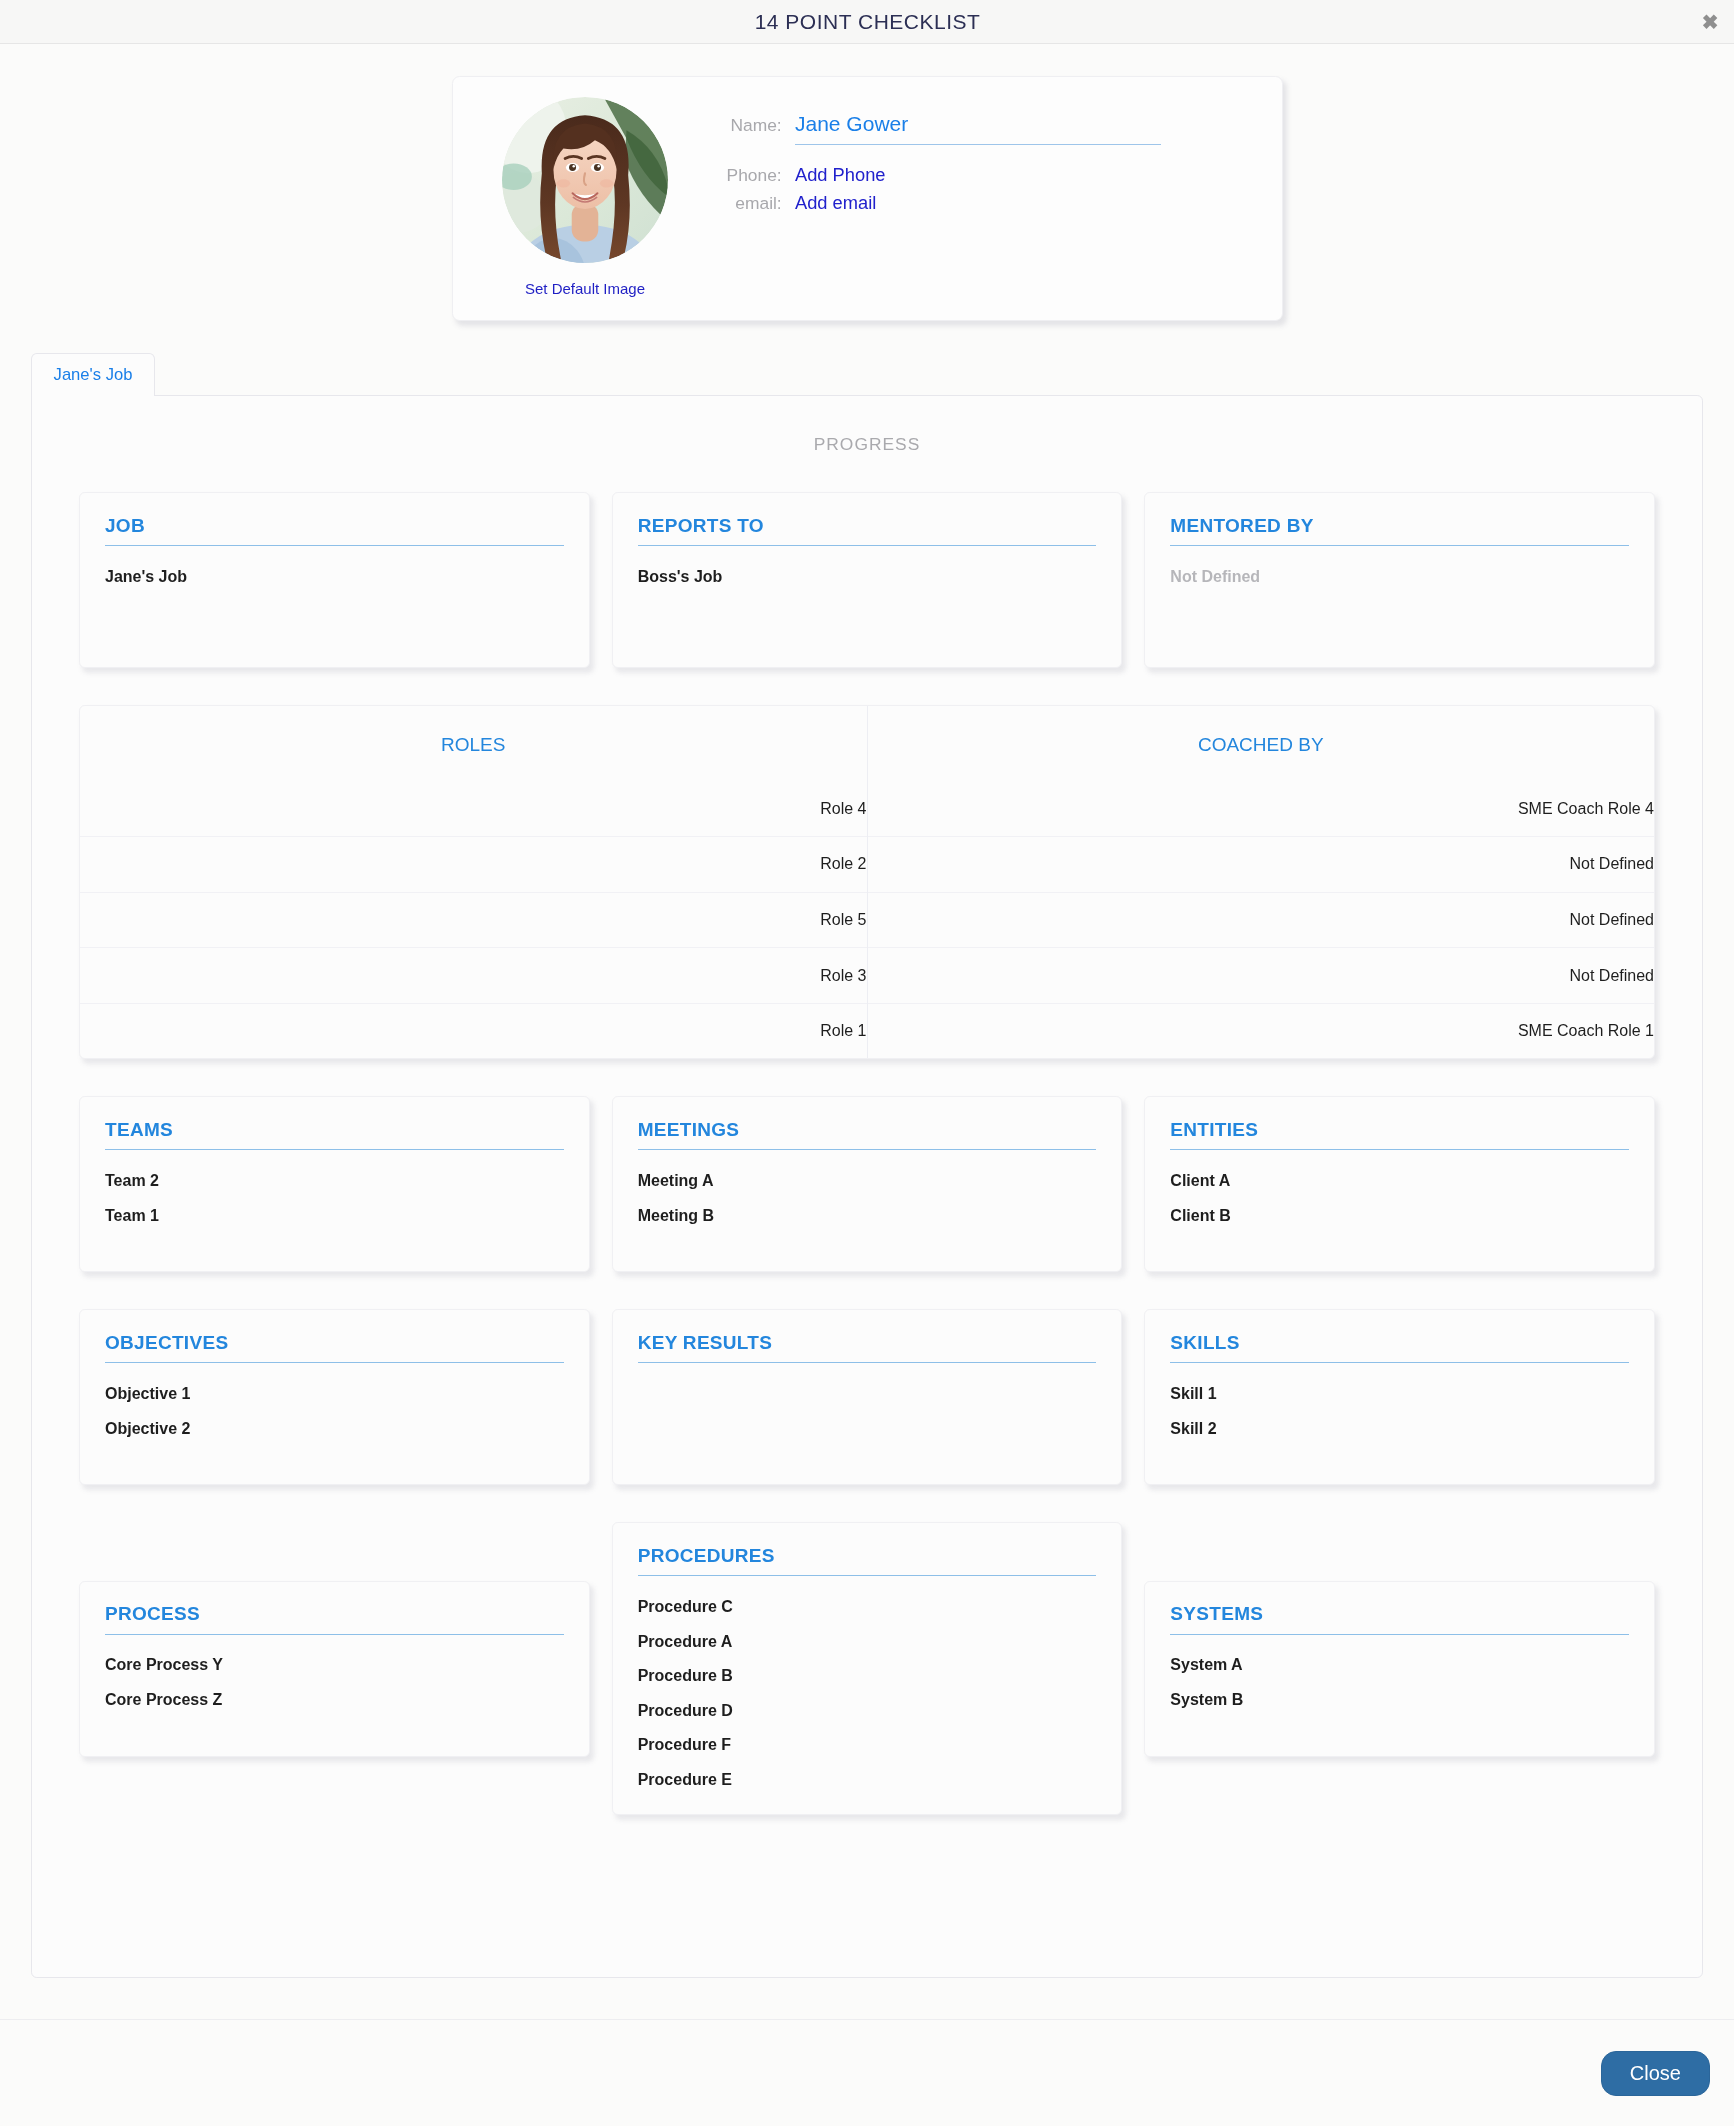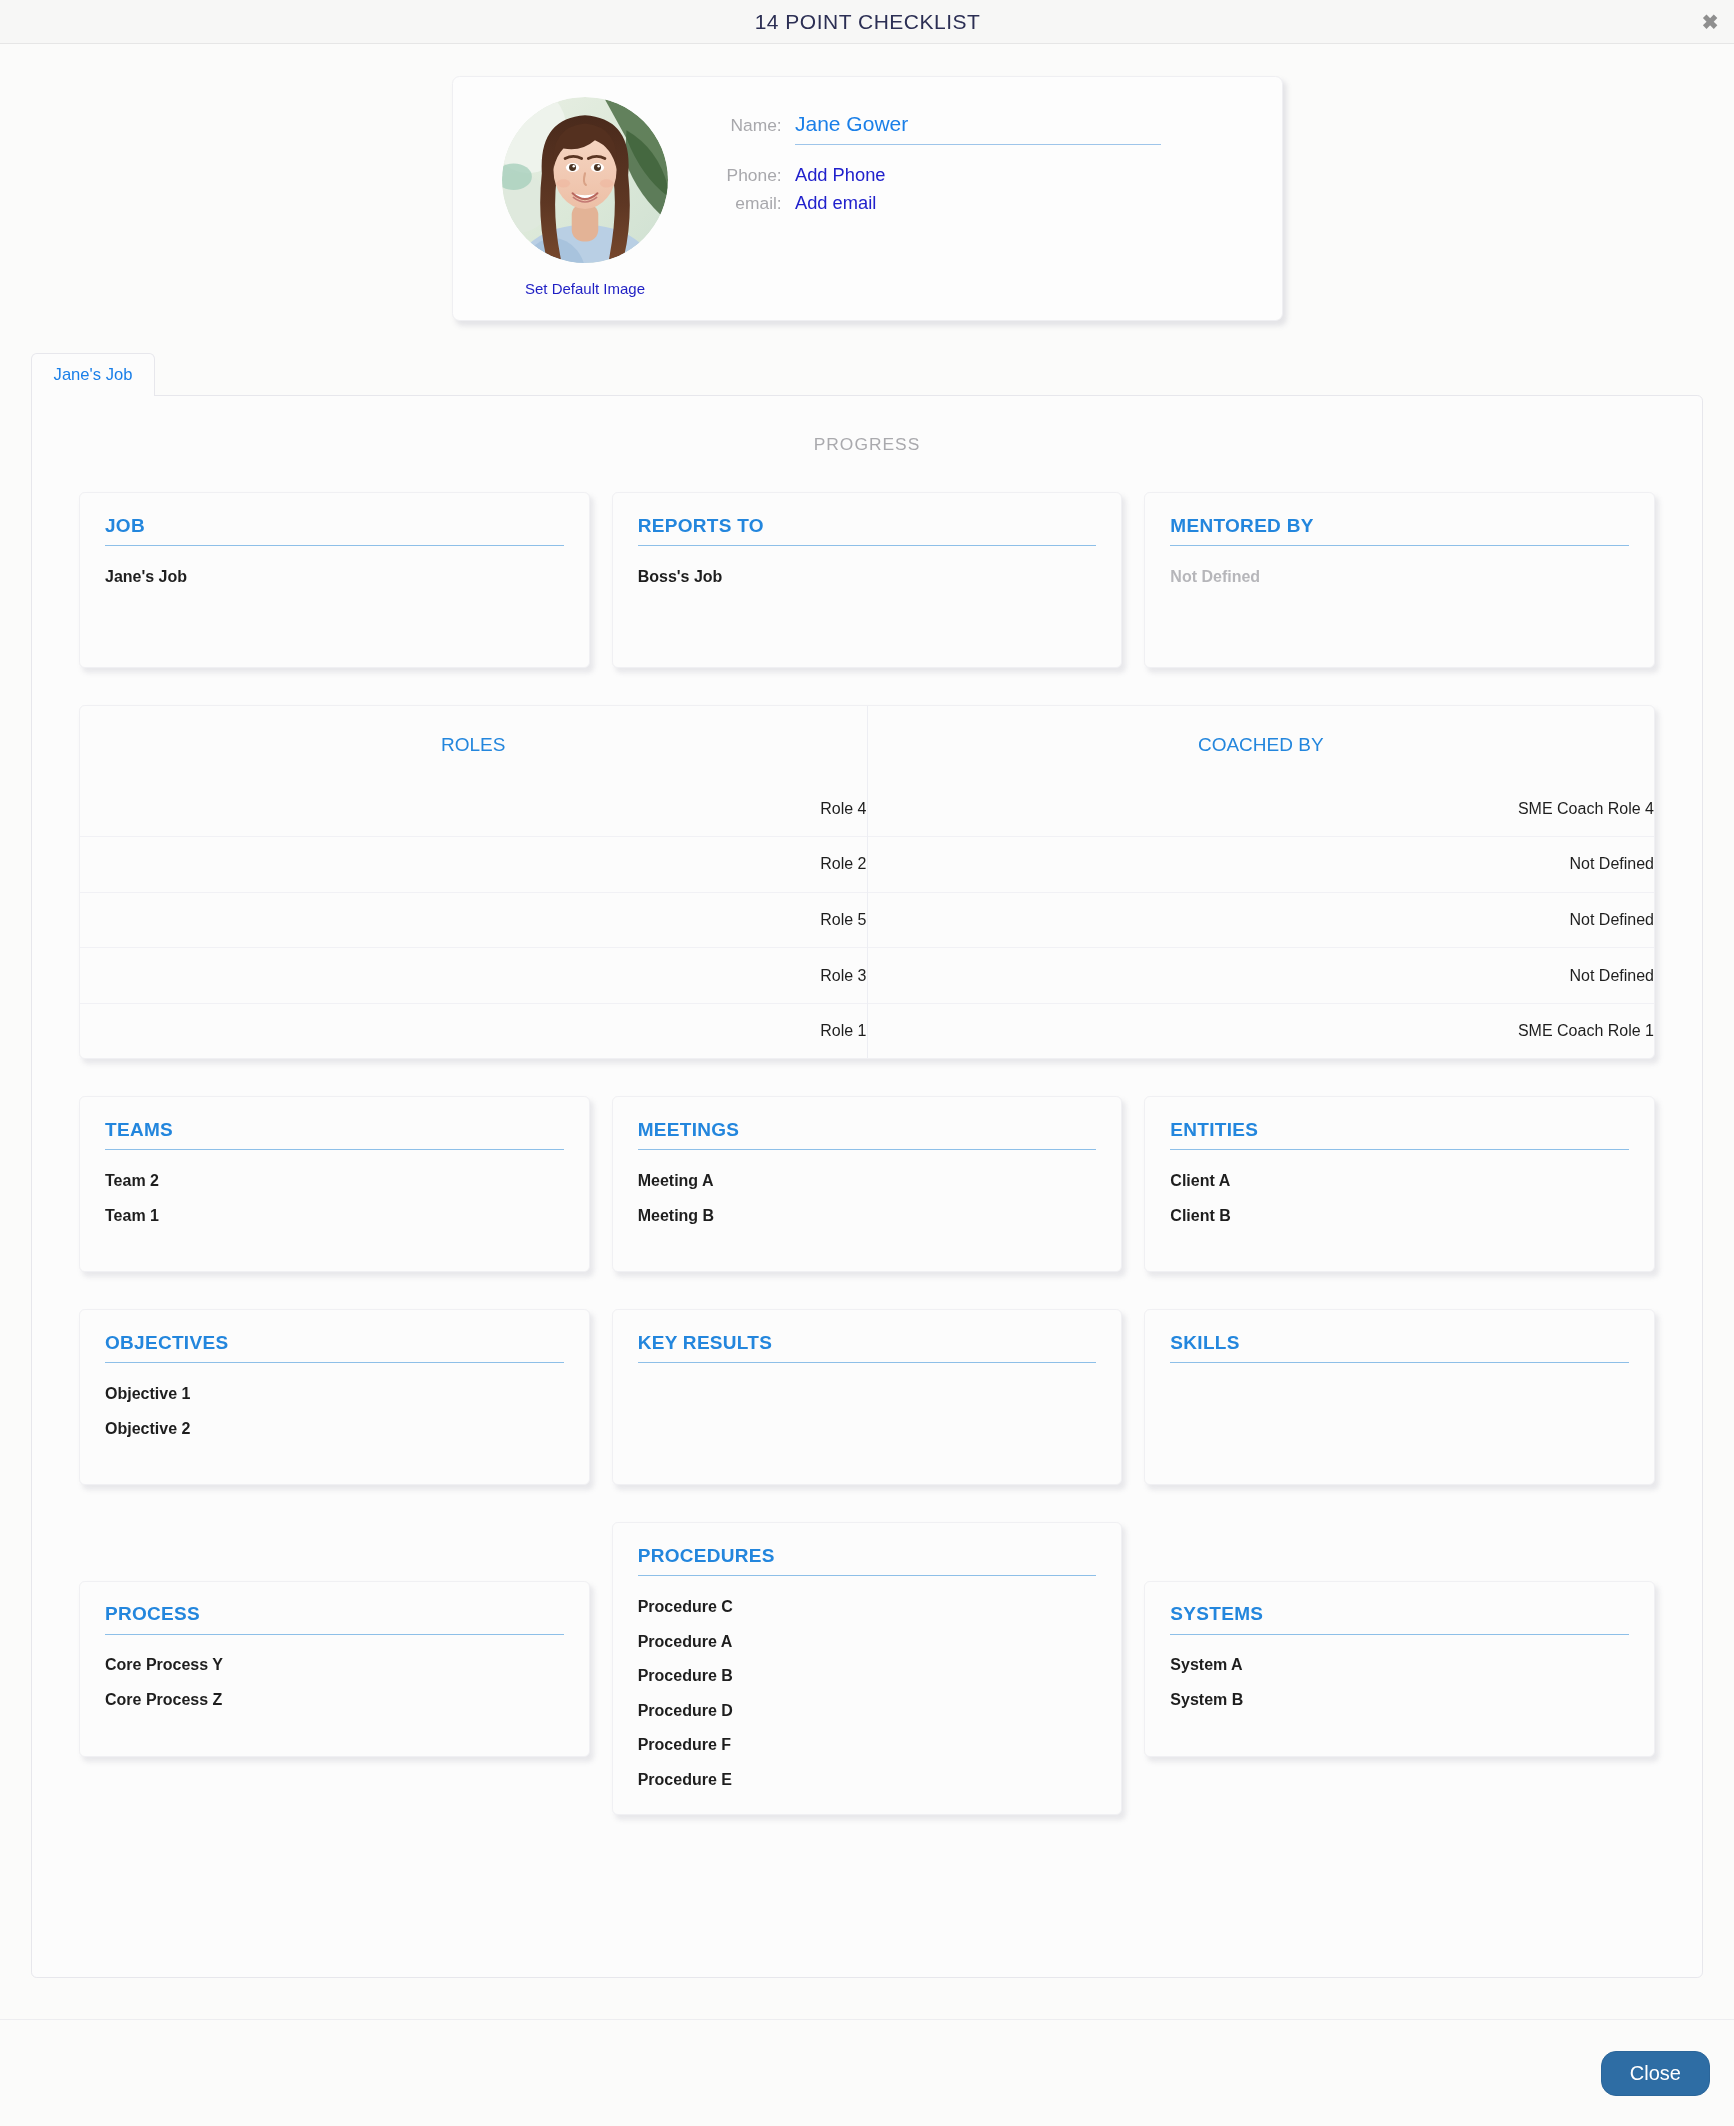--- a/index.html
+++ b/index.html
@@ -442,20 +442,24 @@
         <div class="card-body">
             <div class="card-list-item">Objective 1</div>
             <div class="card-list-item">Objective 2</div>
           </div>
       </div>
       <div class="info-card">
         <div class="card-title">KEY RESULTS</div>
       </div>
       <div class="info-card">
         <div class="card-title">SKILLS</div>
+        <div class="card-body">
+            <div class="card-list-item">Skill 1</div>
+            <div class="card-list-item">Skill 2</div>
+          </div>
       </div>
     </div>
 
     <div class="card-row">
       <div class="info-card">
         <div class="card-title">PROCESS</div>
         <div class="card-body">
             <div class="card-list-item">Core Process Y</div>
             <div class="card-list-item">Core Process Z</div>
           </div>

